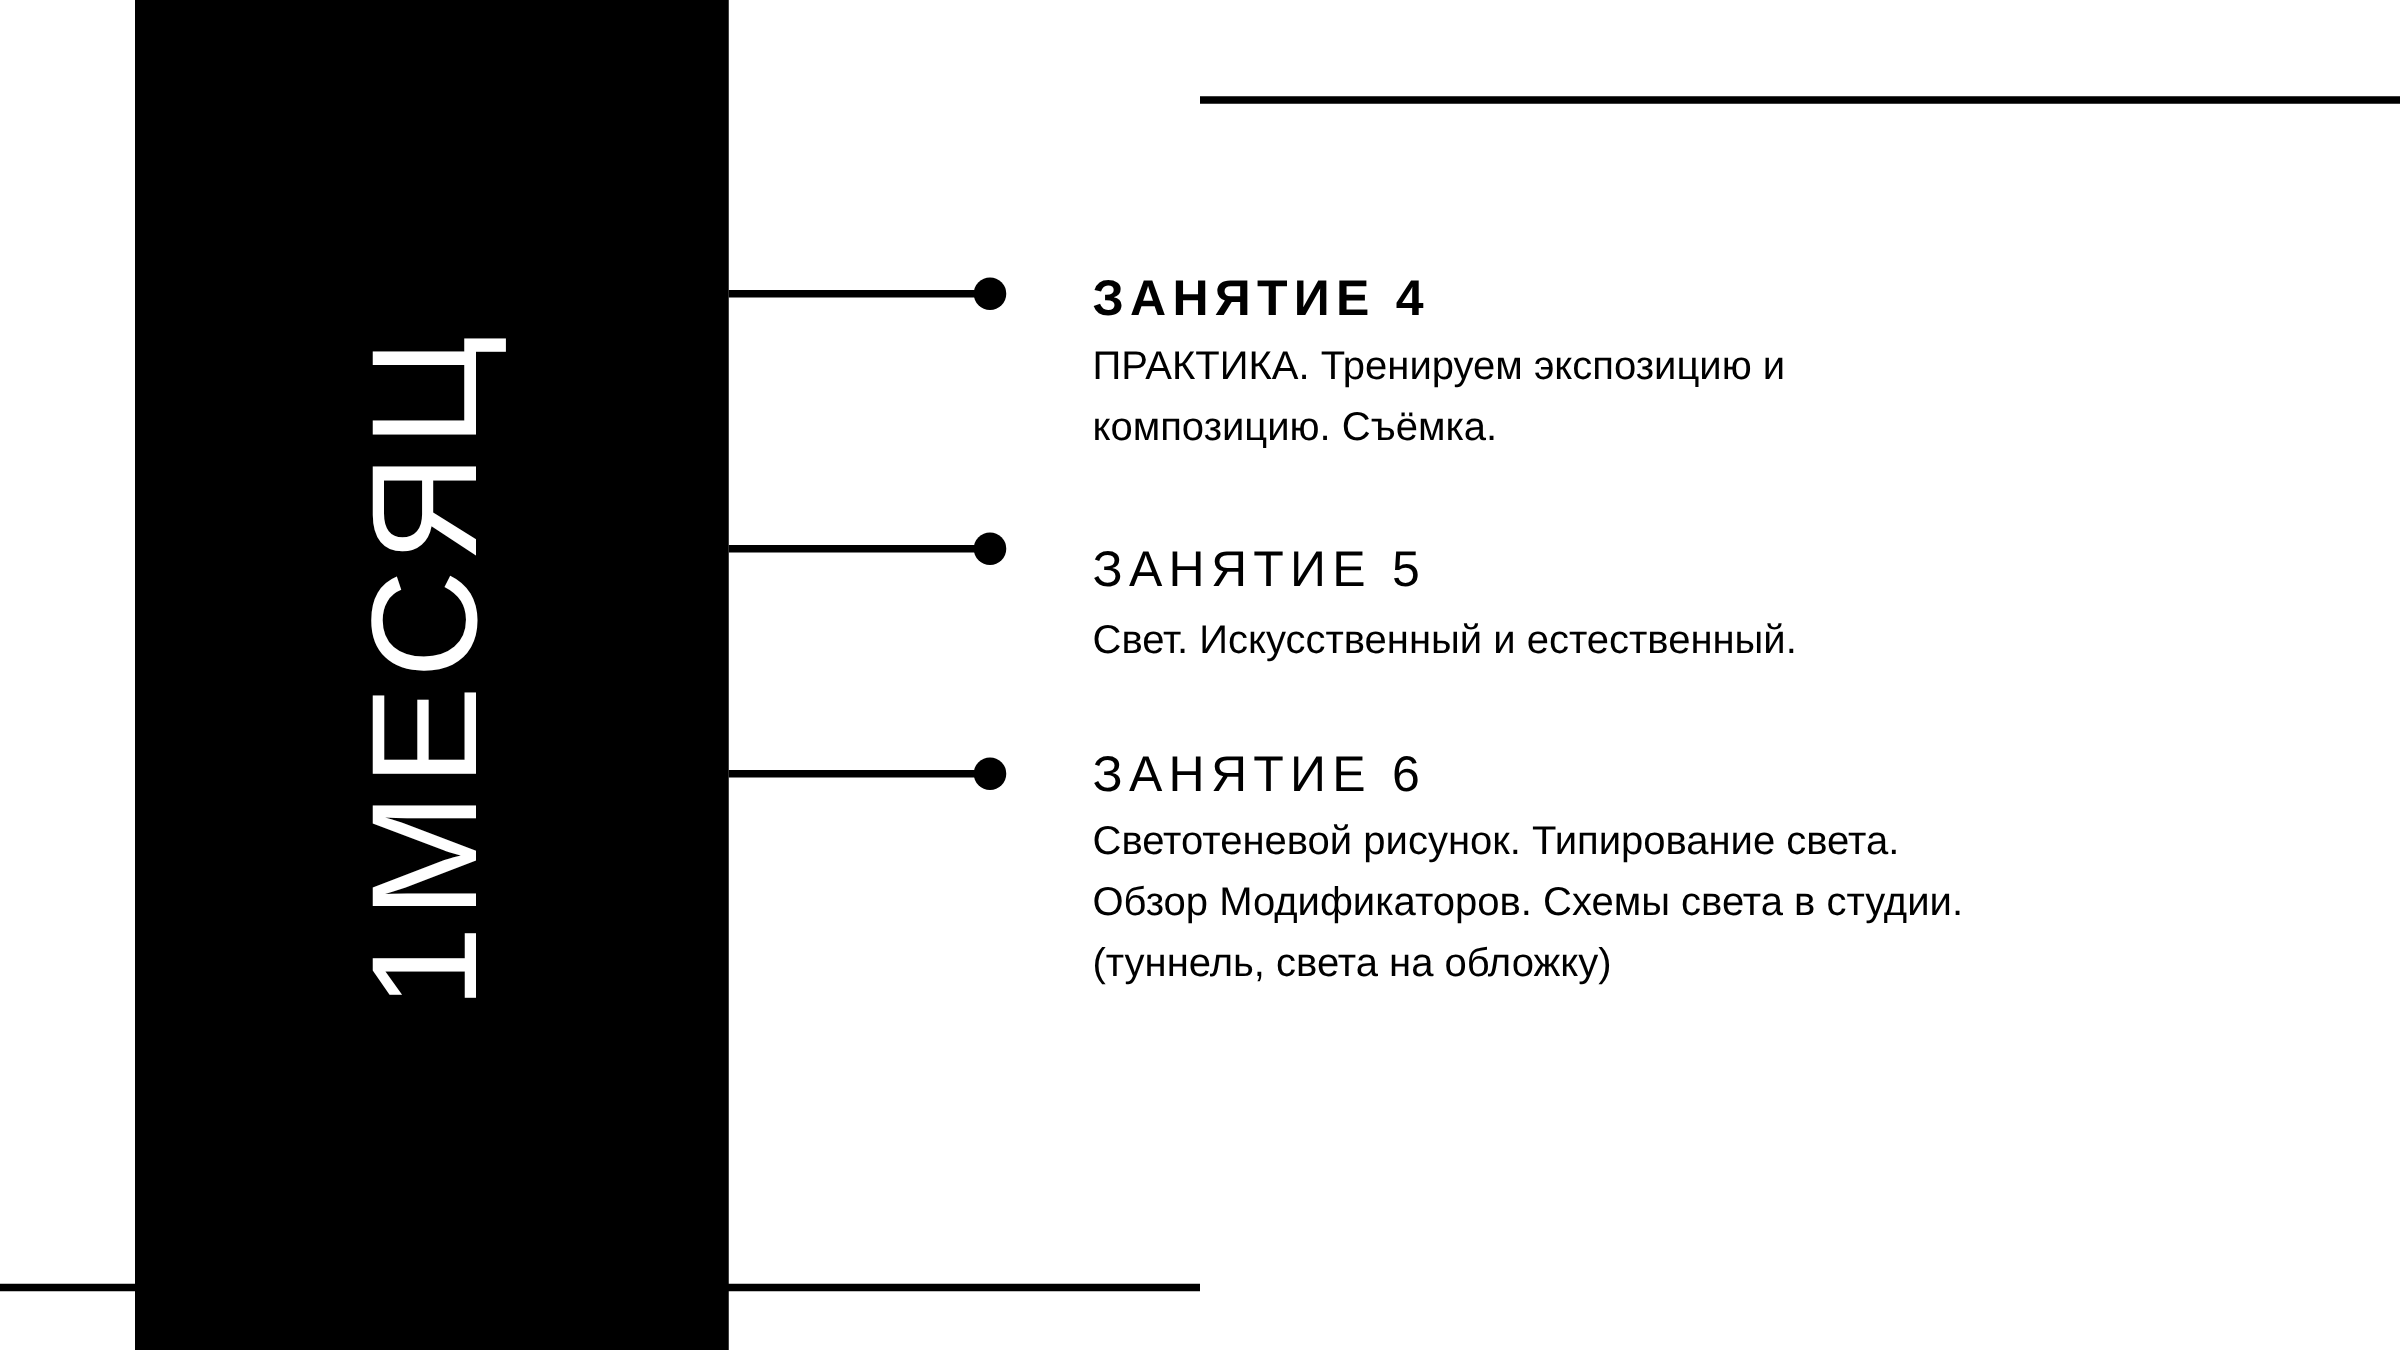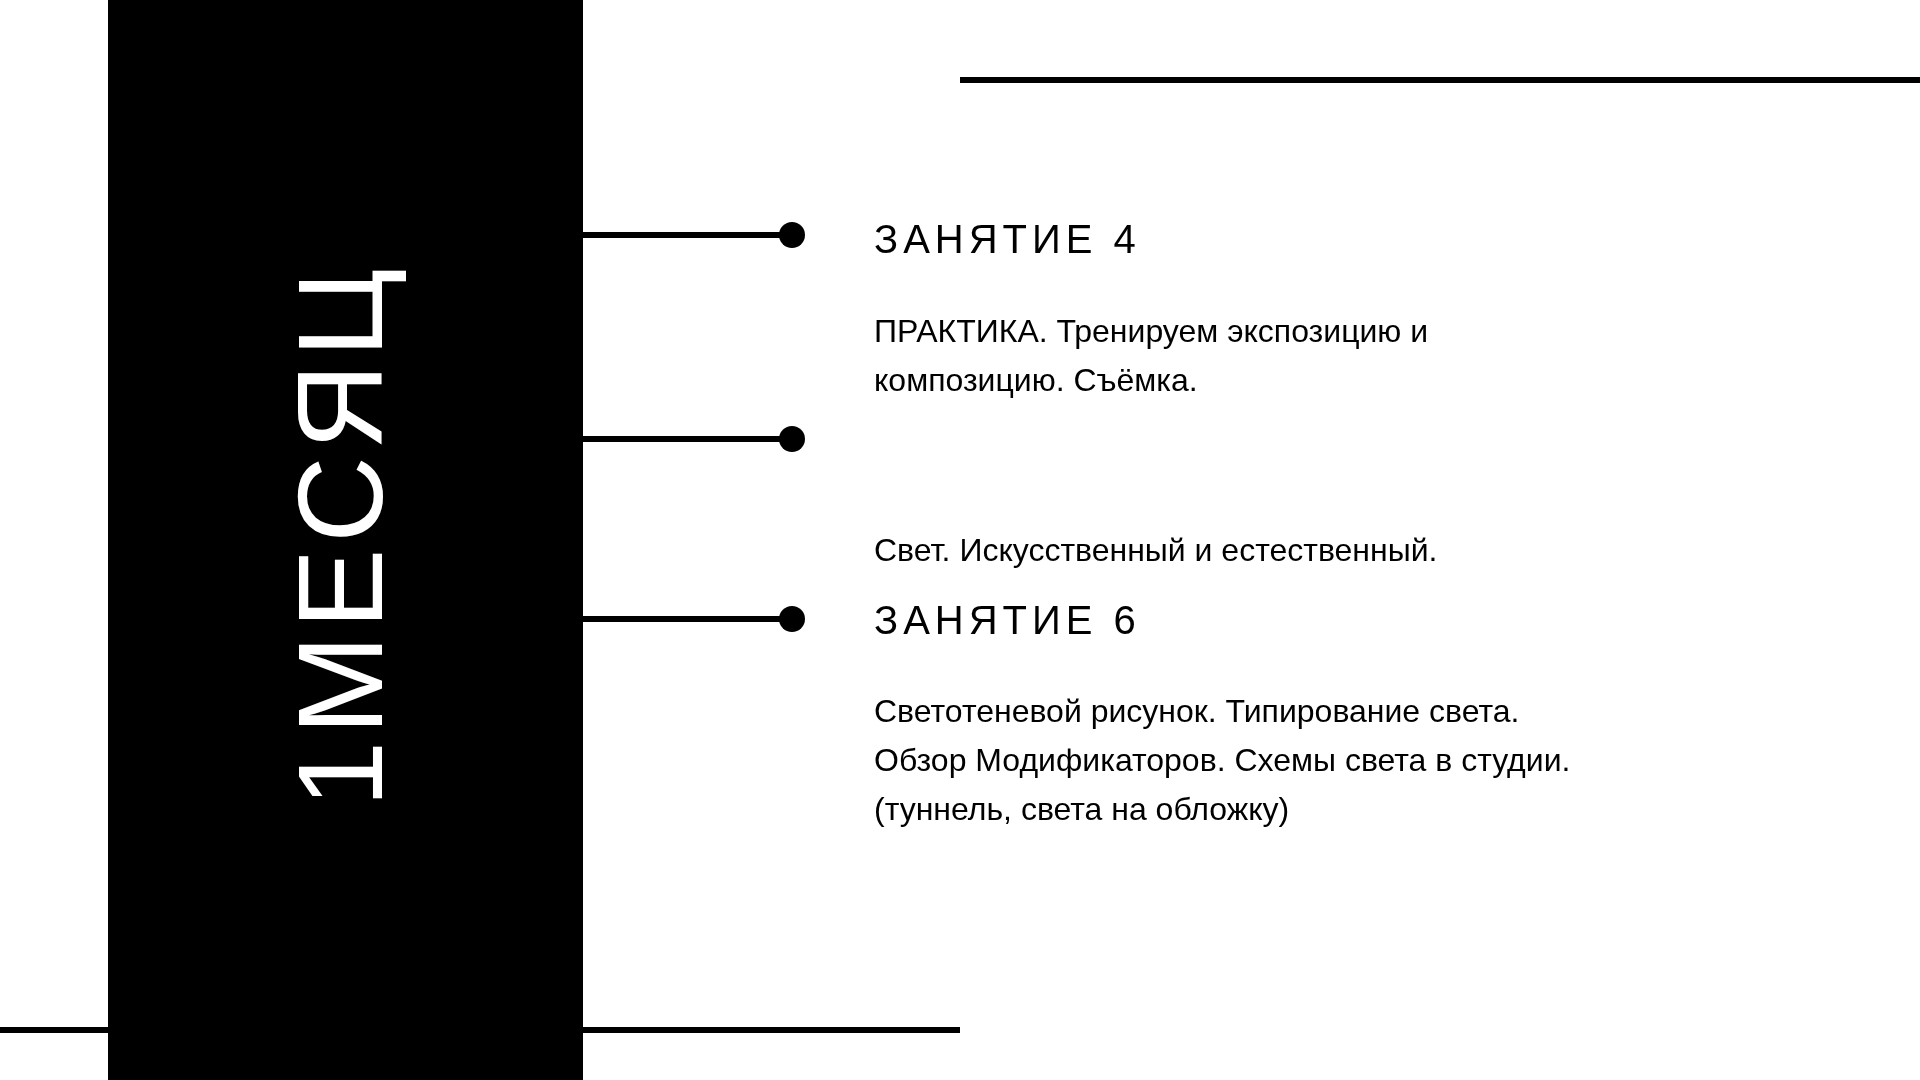--- a/index.html
+++ b/index.html
@@ -80,47 +80,47 @@
       font-weight: normal;
       color: #000000;
     }
     .lesson-body {
       position: absolute;
       left: 874px;
       font-size: 32px;
       line-height: 49px;
       white-space: nowrap;
       color: #000000;
-      margin-top: 39px;
     }
     .lesson-body .line {
       display: block;
     }
   </style>
 </head>
 <body>
 
 <div class="slide">
 
   <div class="rule rule-top"></div>
   <div class="rule rule-bottom"></div>
 
   <div class="side-panel"></div>
   <div class="vertical-title">1МЕСЯЦ</div>
 
   <div class="connector" style="top:232px;"></div>
   <div class="connector-dot" style="left:779px; top:222px;"></div>
-  <div class="lesson-heading" style="top:215px;">ЗАНЯТИЕ 4</div>
+  <div class="lesson-heading" style="top:215px;font-weight:bold;">ЗАНЯТИЕ 4</div>
   <div class="lesson-body" style="top:268px;">
     <span class="line">ПРАКТИКА. Тренируем экспозицию и</span>
     <span class="line">композицию. Съёмка.</span>
   </div>
 
   <div class="connector" style="top:436px;"></div>
   <div class="connector-dot" style="left:779px; top:426px;"></div>
+  <div class="lesson-heading" style="top:432px;">ЗАНЯТИЕ 5</div>
   <div class="lesson-body" style="top:487px;">
     <span class="line">Свет. Искусственный и естественный.</span>
   </div>
 
   <div class="connector" style="top:616px;"></div>
   <div class="connector-dot" style="left:779px; top:606px;"></div>
   <div class="lesson-heading" style="top:596px;">ЗАНЯТИЕ 6</div>
   <div class="lesson-body" style="top:648px;">
     <span class="line">Светотеневой рисунок. Типирование света.</span>
     <span class="line">Обзор Модификаторов. Схемы света в студии.</span>

